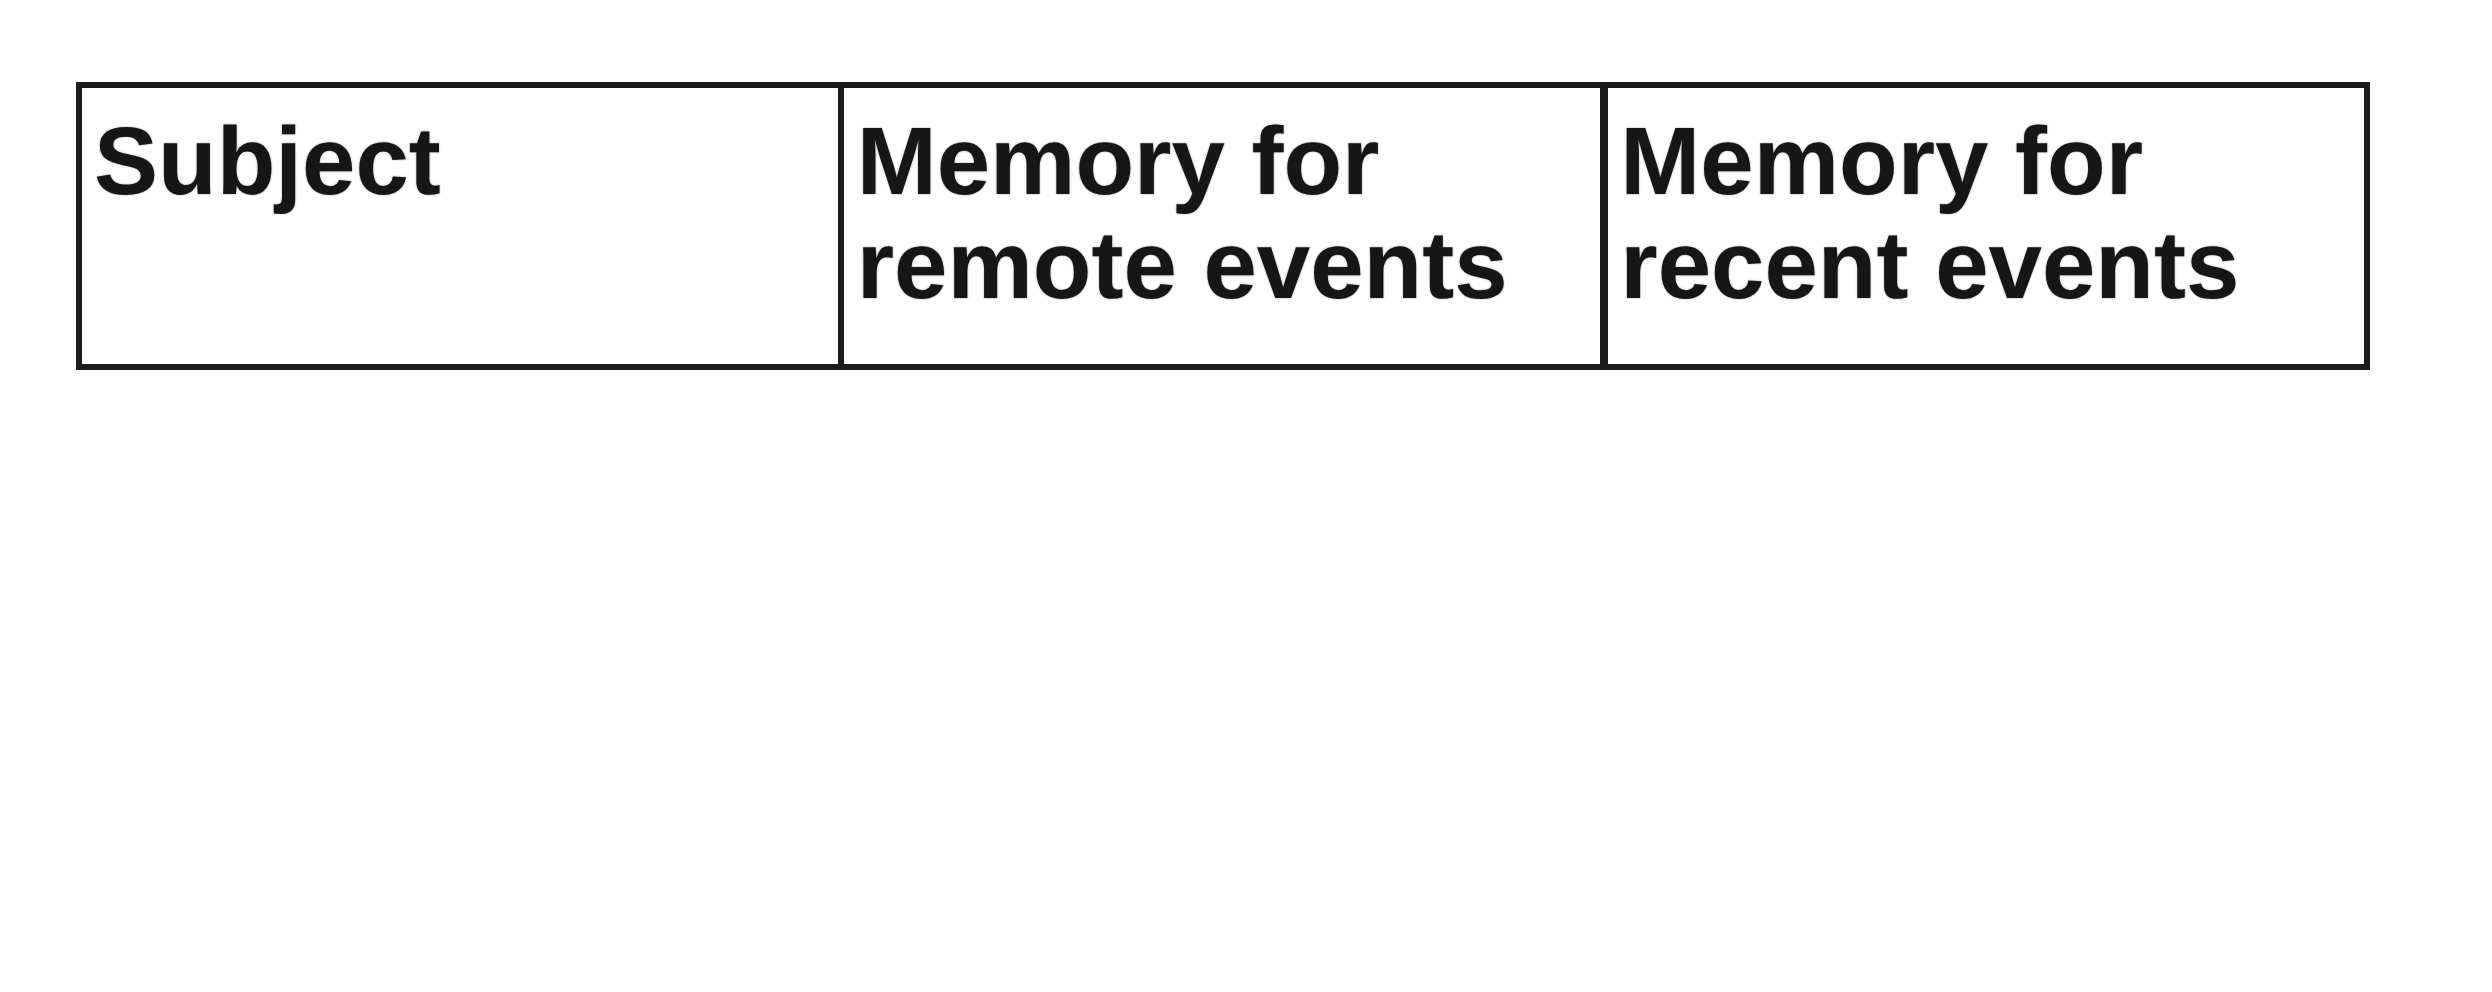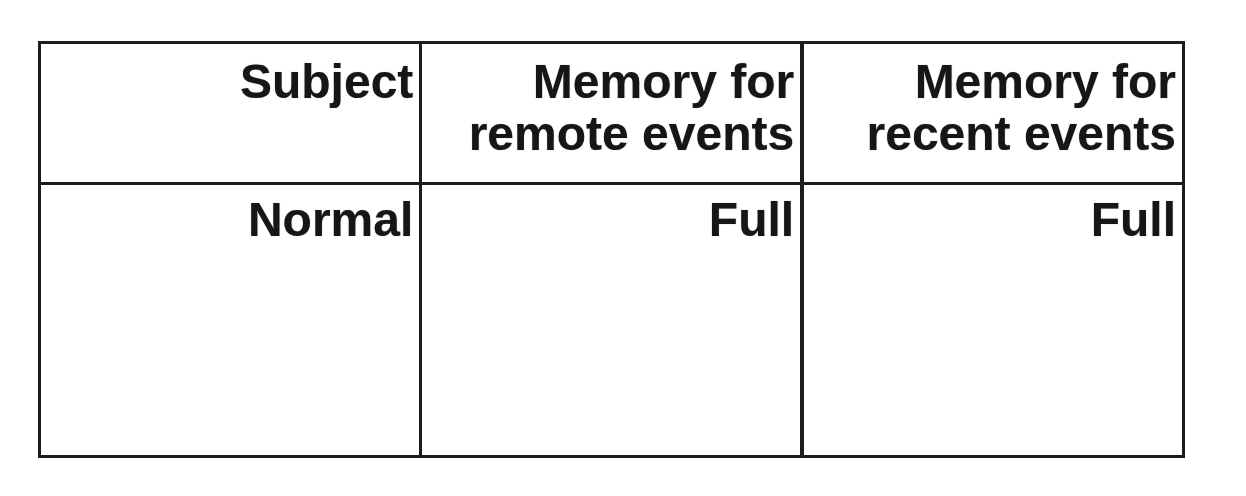--- a/index.html
+++ b/index.html
@@ -22,21 +22,21 @@
     width: 1147px;
     height: 417px;
     border-collapse: collapse;
     table-layout: fixed;
     background: #ffffff;
   }
   table.memory-table th,
   table.memory-table td {
     border: 3px solid #1c1c1c;
     vertical-align: top;
-    text-align: right;
+    text-align: left;
     font-weight: bold;
     font-size: 48px;
     line-height: 52px;
     color: #161616;
     padding: 9px 6px 0 6px;
     white-space: pre-line;
     text-shadow: 0 0 1px rgba(20,20,20,0.45);
     margin-top: 44px;
   }
   table.memory-table th {
@@ -58,20 +58,15 @@
     <thead>
       <tr class="header-row">
         <th>Subject</th>
         <th>Memory for
 remote events</th>
         <th>Memory for
 recent events</th>
       </tr>
     </thead>
     <tbody>
-      <tr class="data-row">
-        <td>Normal</td>
-        <td>Full</td>
-        <td>Full</td>
-      </tr>
     </tbody>
   </table>
 </div>
 
 </body></html>

